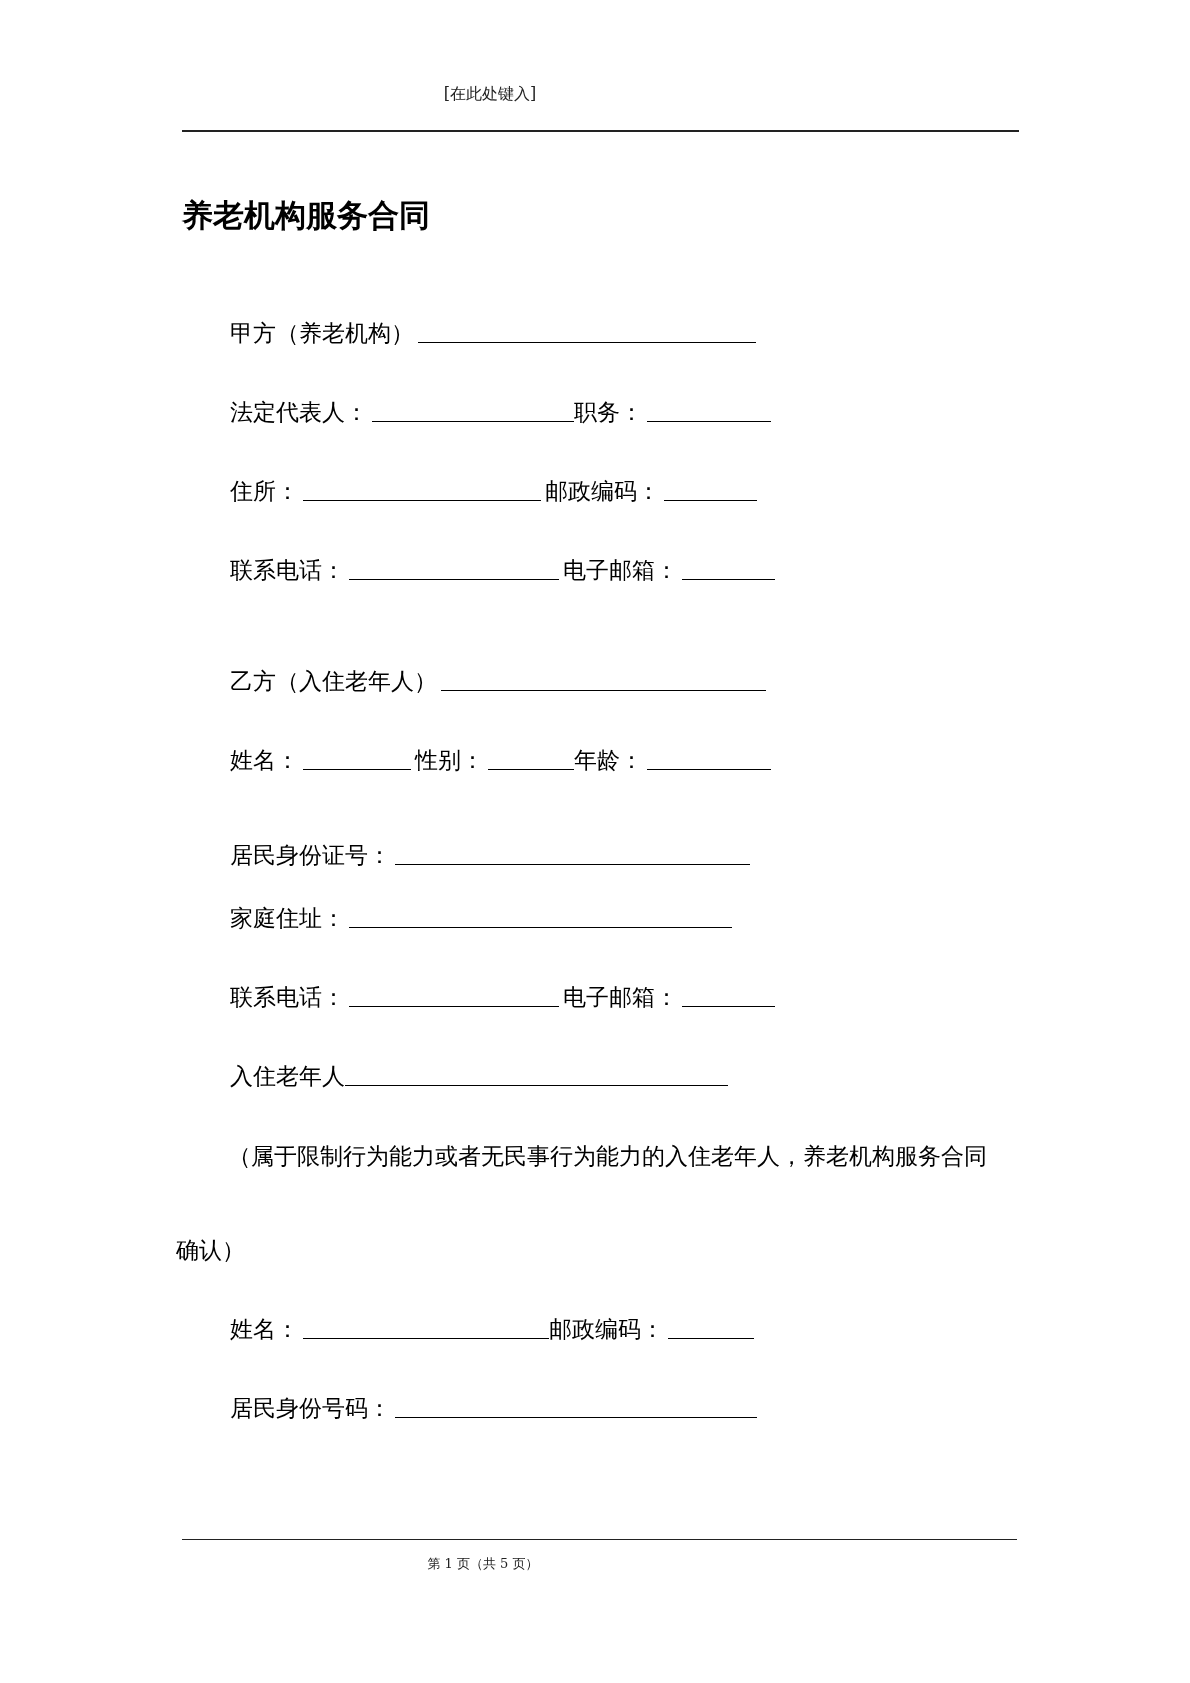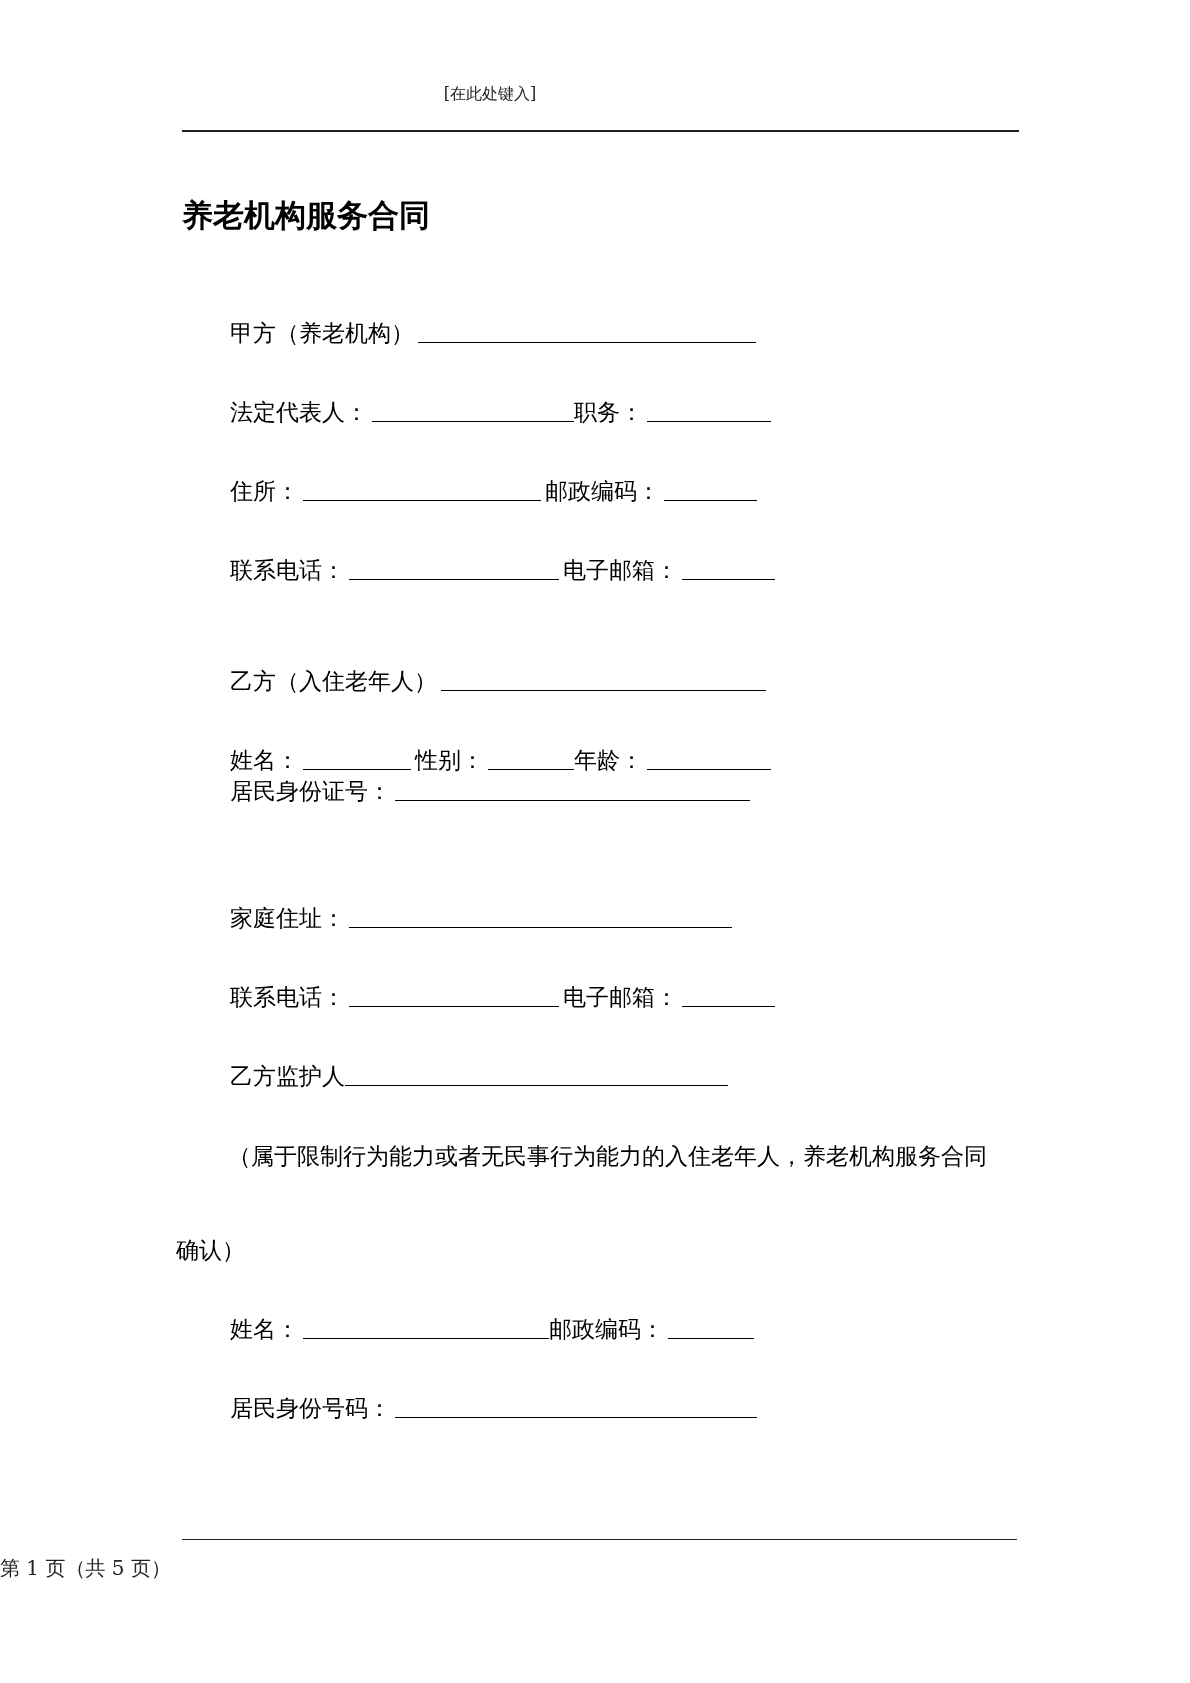--- a/index.html
+++ b/index.html
@@ -4,21 +4,21 @@
 <style>
   html,body{margin:0;padding:0;background:#fff;}
   body{width:1190px;height:1683px;position:relative;overflow:hidden;font-family:"DejaVu Sans",sans-serif;color:#000;}
   .hdr{position:absolute;top:84px;left:0;width:980px;text-align:center;font-family:"DejaVu Serif",serif;font-size:16px;color:#222;}
   .rule-top{position:absolute;top:130px;left:182px;width:837px;height:0;border-top:2px solid #222;}
   .title{position:absolute;top:195px;left:182px;font-size:31px;font-weight:bold;font-family:"DejaVu Serif",serif;letter-spacing:0px;}
   .line{position:absolute;left:230px;font-size:23px;white-space:nowrap;display:flex;align-items:flex-start;}
   .line.full{left:176px;}
   .blank{display:inline-block;border-bottom:1.5px solid #000;height:24px;margin:0 4px;}
   .rule-bot{position:absolute;top:1539px;left:182px;width:835px;height:0;border-top:1.5px solid #222;}
-  .ftr{position:absolute;top:1555px;left:0;width:966px;font-family:"DejaVu Serif",serif;font-size:20px;color:#222;}
+  .ftr{position:absolute;top:1555px;left:0;width:966px;text-align:center;font-family:"DejaVu Serif",serif;font-size:13px;color:#222;}
 </style>
 </head>
 <body>
 
 <div class="hdr">[在此处键入]</div>
 <div class="rule-top"></div>
 
 <div class="title">养老机构服务合同</div>
 
 <div class="line" style="top:318px">
@@ -49,37 +49,37 @@
   <span class="blank" style="width:325px"></span>
 </div>
 <div class="line" style="top:745px">
   <span>姓名：</span>
   <span class="blank" style="width:108px"></span>
   <span>性别：</span>
   <span class="blank" style="width:86px;margin-right:0"></span>
   <span>年龄：</span>
   <span class="blank" style="width:124px"></span>
 </div>
-<div class="line" style="top:776px">
+<div class="line" style="top:840px">
   <span>居民身份证号：</span>
   <span class="blank" style="width:355px"></span>
 </div>
 <div class="line" style="top:903px">
   <span>家庭住址：</span>
   <span class="blank" style="width:383px"></span>
 </div>
 <div class="line" style="top:982px">
   <span>联系电话：</span>
   <span class="blank" style="width:210px"></span>
   <span>电子邮箱：</span>
   <span class="blank" style="width:93px"></span>
 </div>
 
 <div class="line" style="top:1061px">
-  <span>乙方监护人</span>
+  <span>入住老年人</span>
   <span class="blank" style="width:383px;margin-left:0"></span>
 </div>
 <div class="line" style="top:1141px;left:228px">（属于限制行为能力或者无民事行为能力的入住老年人，养老机构服务合同</div>
 <div class="line full" style="top:1235px">确认）</div>
 <div class="line" style="top:1314px">
   <span>姓名：</span>
   <span class="blank" style="width:246px;margin-right:0"></span>
   <span>邮政编码：</span>
   <span class="blank" style="width:86px"></span>
 </div>

